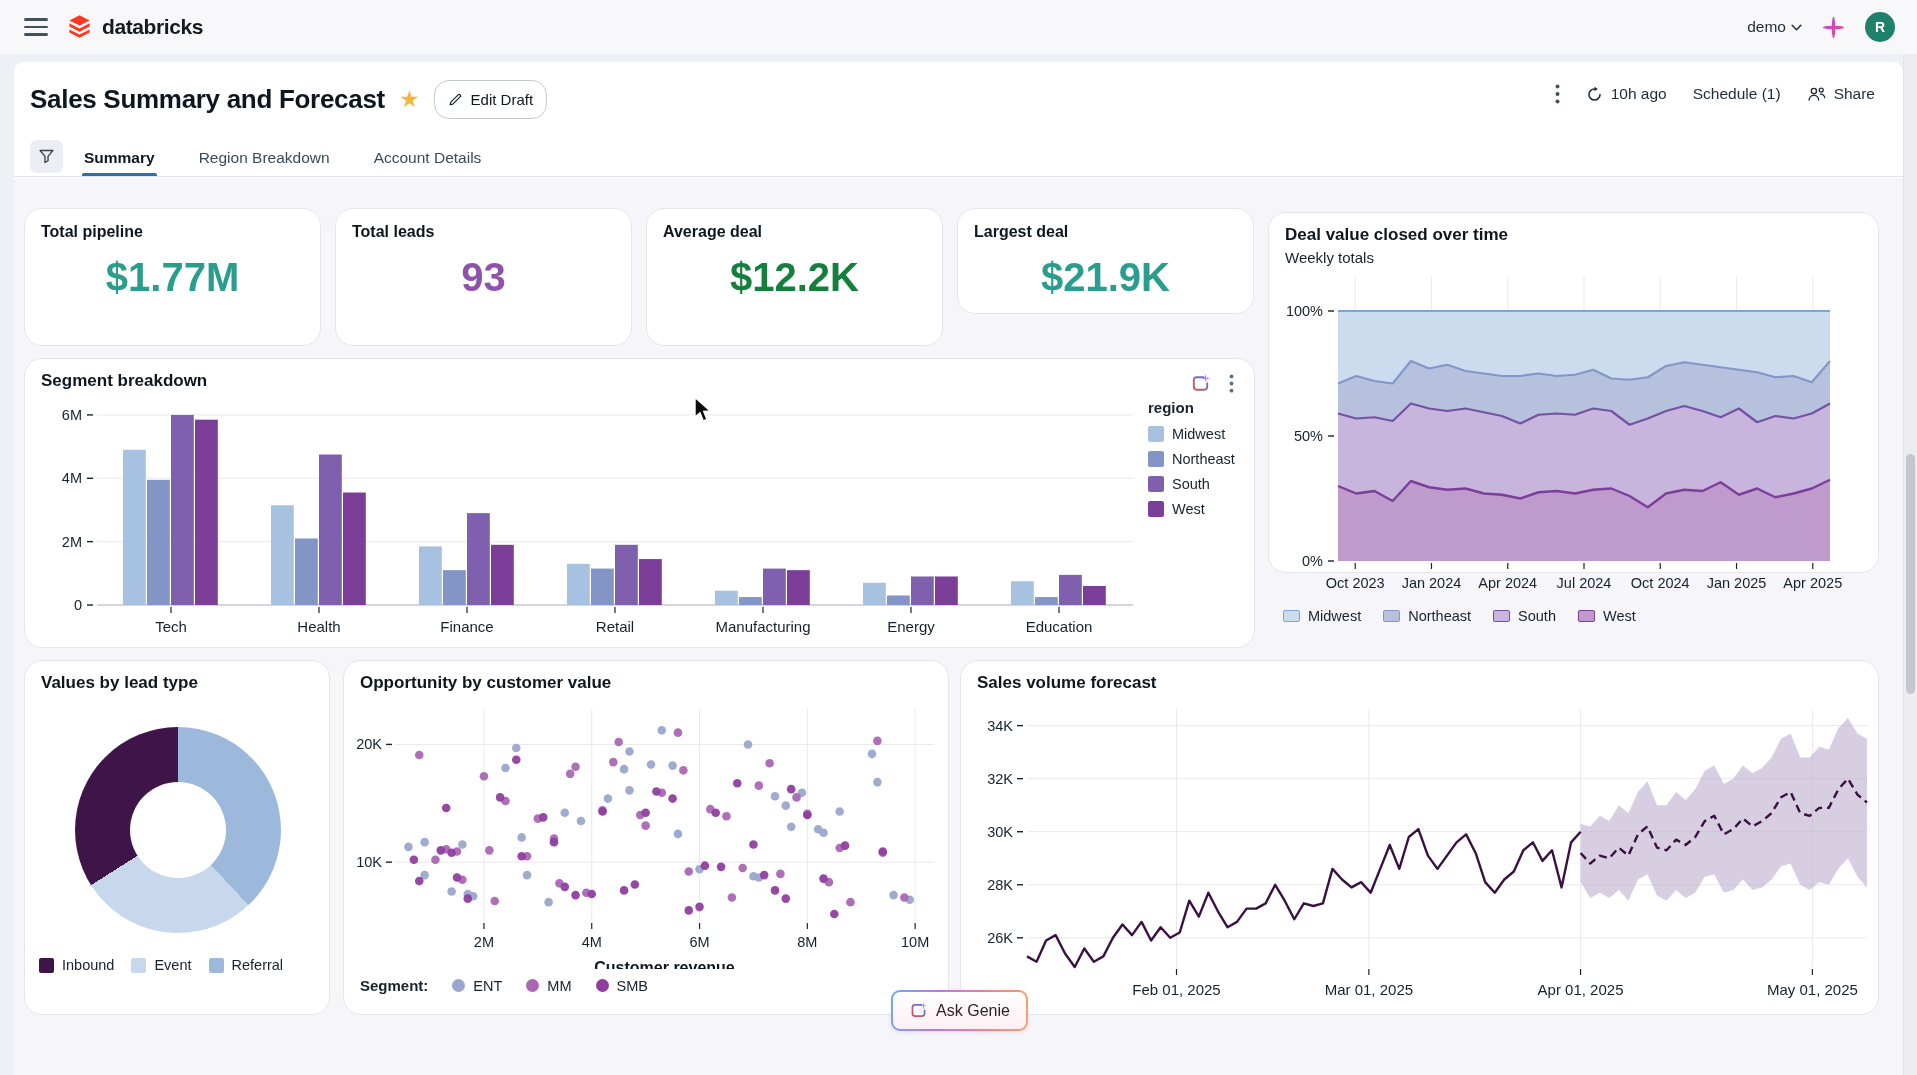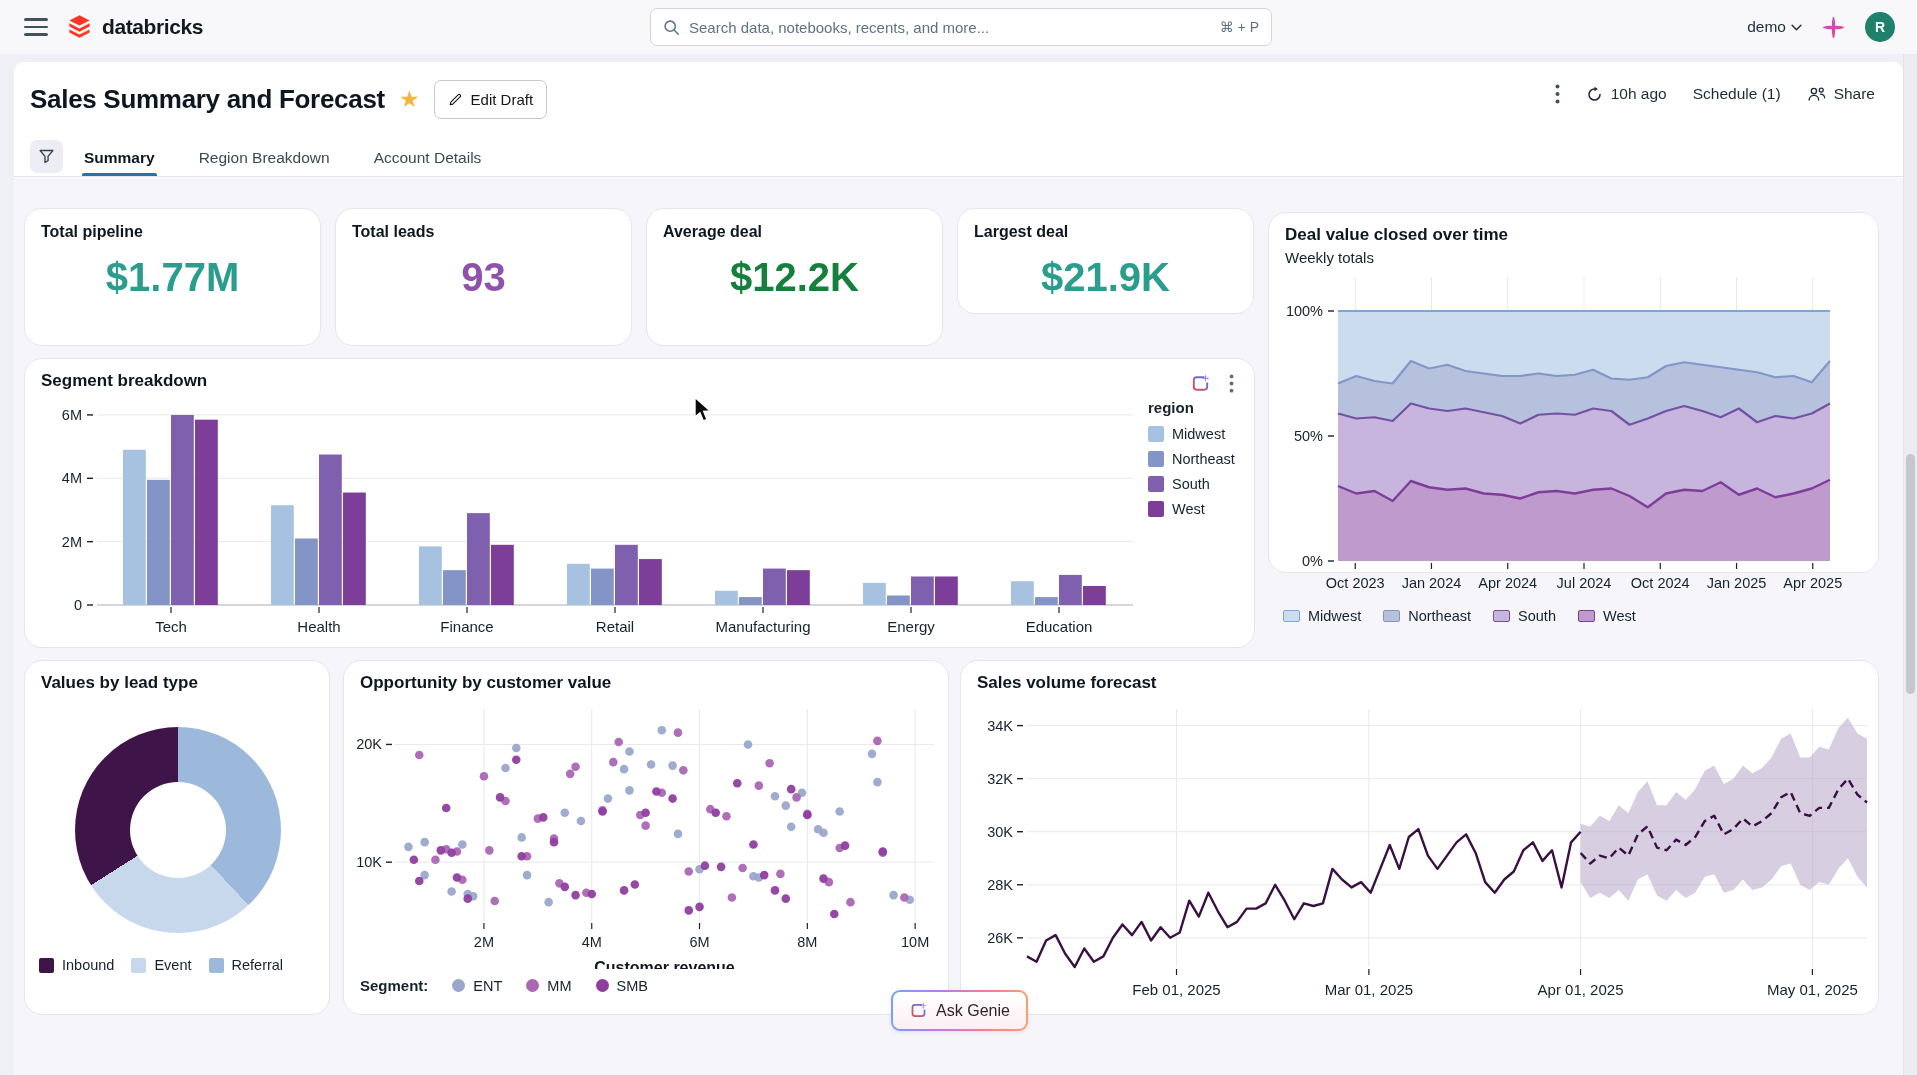--- a/index.html
+++ b/index.html
@@ -16,21 +16,21 @@
   .search-shortcut { font-size:14px; color:#5F7281; }
   .nav-right { position:absolute; right:22px; top:0; height:54px; display:flex; align-items:center; gap:20px; }
   .workspace { display:flex; align-items:center; gap:5px; font-size:15.5px; color:#1F2B36; cursor:pointer; }
   .avatar { width:30px; height:30px; border-radius:50%; background:#1F816C; color:#fff; font-size:14px; font-weight:700; display:flex; align-items:center; justify-content:center; cursor:pointer; }
   
   .panel { position:absolute; left:14px; top:62px; width:1889px; height:1013px; background:#FFFFFF; border-radius:10px 10px 0 0; overflow:hidden; }
   .page-header { position:absolute; left:0; top:0; width:100%; height:78px; background:#FFF; }
   .page-title-row { position:absolute; left:16px; top:18px; display:flex; align-items:center; gap:14px; }
   .page-title { font-size:26px; font-weight:700; color:#0E1720; letter-spacing:-0.3px; }
   .fav-star { font-size:23px; color:#F5B63C; line-height:1; }
-  .edit-btn { display:flex; align-items:center; gap:8px; border:1px solid #C3C9CF; background:#FFF; border-radius:7px; height:39px; padding:0 13px; font-size:15px; font-weight:500; color:#11171C; cursor:pointer; }
+  .edit-btn { display:flex; align-items:center; gap:8px; border:1px solid #C3C9CF; background:#FFF; border-radius:15px; height:39px; padding:0 13px; font-size:15px; font-weight:500; color:#11171C; cursor:pointer; }
   .header-actions { position:absolute; right:28px; top:22px; display:flex; align-items:center; gap:26px; font-size:15.5px; color:#1F2B36; }
   .h-act { display:flex; align-items:center; gap:8px; cursor:pointer; }
   
   .tabbar { position:absolute; left:0; top:78px; width:100%; height:37px; border-bottom:1px solid #E2E2E8; background:#FFF; }
   .filter-box { position:absolute; left:16px; top:0px; width:33px; height:33px; background:#EDEDF6; border-radius:7px; display:flex; align-items:center; justify-content:center; cursor:pointer; }
   .tabs { position:absolute; left:68px; top:0; display:flex; gap:40px; height:36px; }
   .tab { font-size:15.5px; color:#3B4A54; display:flex; align-items:center; cursor:pointer; padding:0 2px; position:relative; }
   .tab.active { font-weight:700; color:#0E1720; }
   .tab.active::after { content:""; position:absolute; left:0; right:0; bottom:0; height:3px; background:#2272B4; border-radius:2px 2px 0 0; }
   
@@ -71,28 +71,20 @@
       <span></span>
       <span></span>
     </div>
   <div class="logo-wrap">
     <svg width="27" height="27" viewBox="0 0 24 24">
       <path d="M12 2 L21 6.6 12 11.2 3 6.6 Z" fill="#FF3621"></path>
       <path d="M3 9.2 12 13.8 21 9.2 21 12 12 16.6 3 12 Z" fill="#FF3621"></path>
       <path d="M3 14.6 12 19.2 21 14.6 21 17.4 12 22 3 17.4 Z" fill="#FF3621"></path>
     </svg>
     <span class="logo-word">databricks</span>
-  </div>
-  <div class="searchbar">
-    <svg width="17" height="17" viewBox="0 0 20 20">
-      <circle cx="8.5" cy="8.5" r="6" fill="none" stroke="#5F7281" stroke-width="1.8"></circle>
-      <line x1="13" y1="13" x2="18" y2="18" stroke="#5F7281" stroke-width="1.8" stroke-linecap="round"></line>
-    </svg>
-    <span class="search-placeholder">Search data, notebooks, recents, and more...</span>
-    <span class="search-shortcut">⌘ + P</span>
   </div>
   <div class="nav-right">
     <div class="workspace">
       <span>demo</span>
       <svg width="11" height="7" viewBox="0 0 12 8">
           <path d="M1 1.5 L6 6.5 L11 1.5" fill="none" stroke="#1F2B36" stroke-width="1.7" stroke-linecap="round"></path>
         </svg>
     </div>
     <svg width="23" height="23" viewBox="0 0 24 24">
       <defs>

